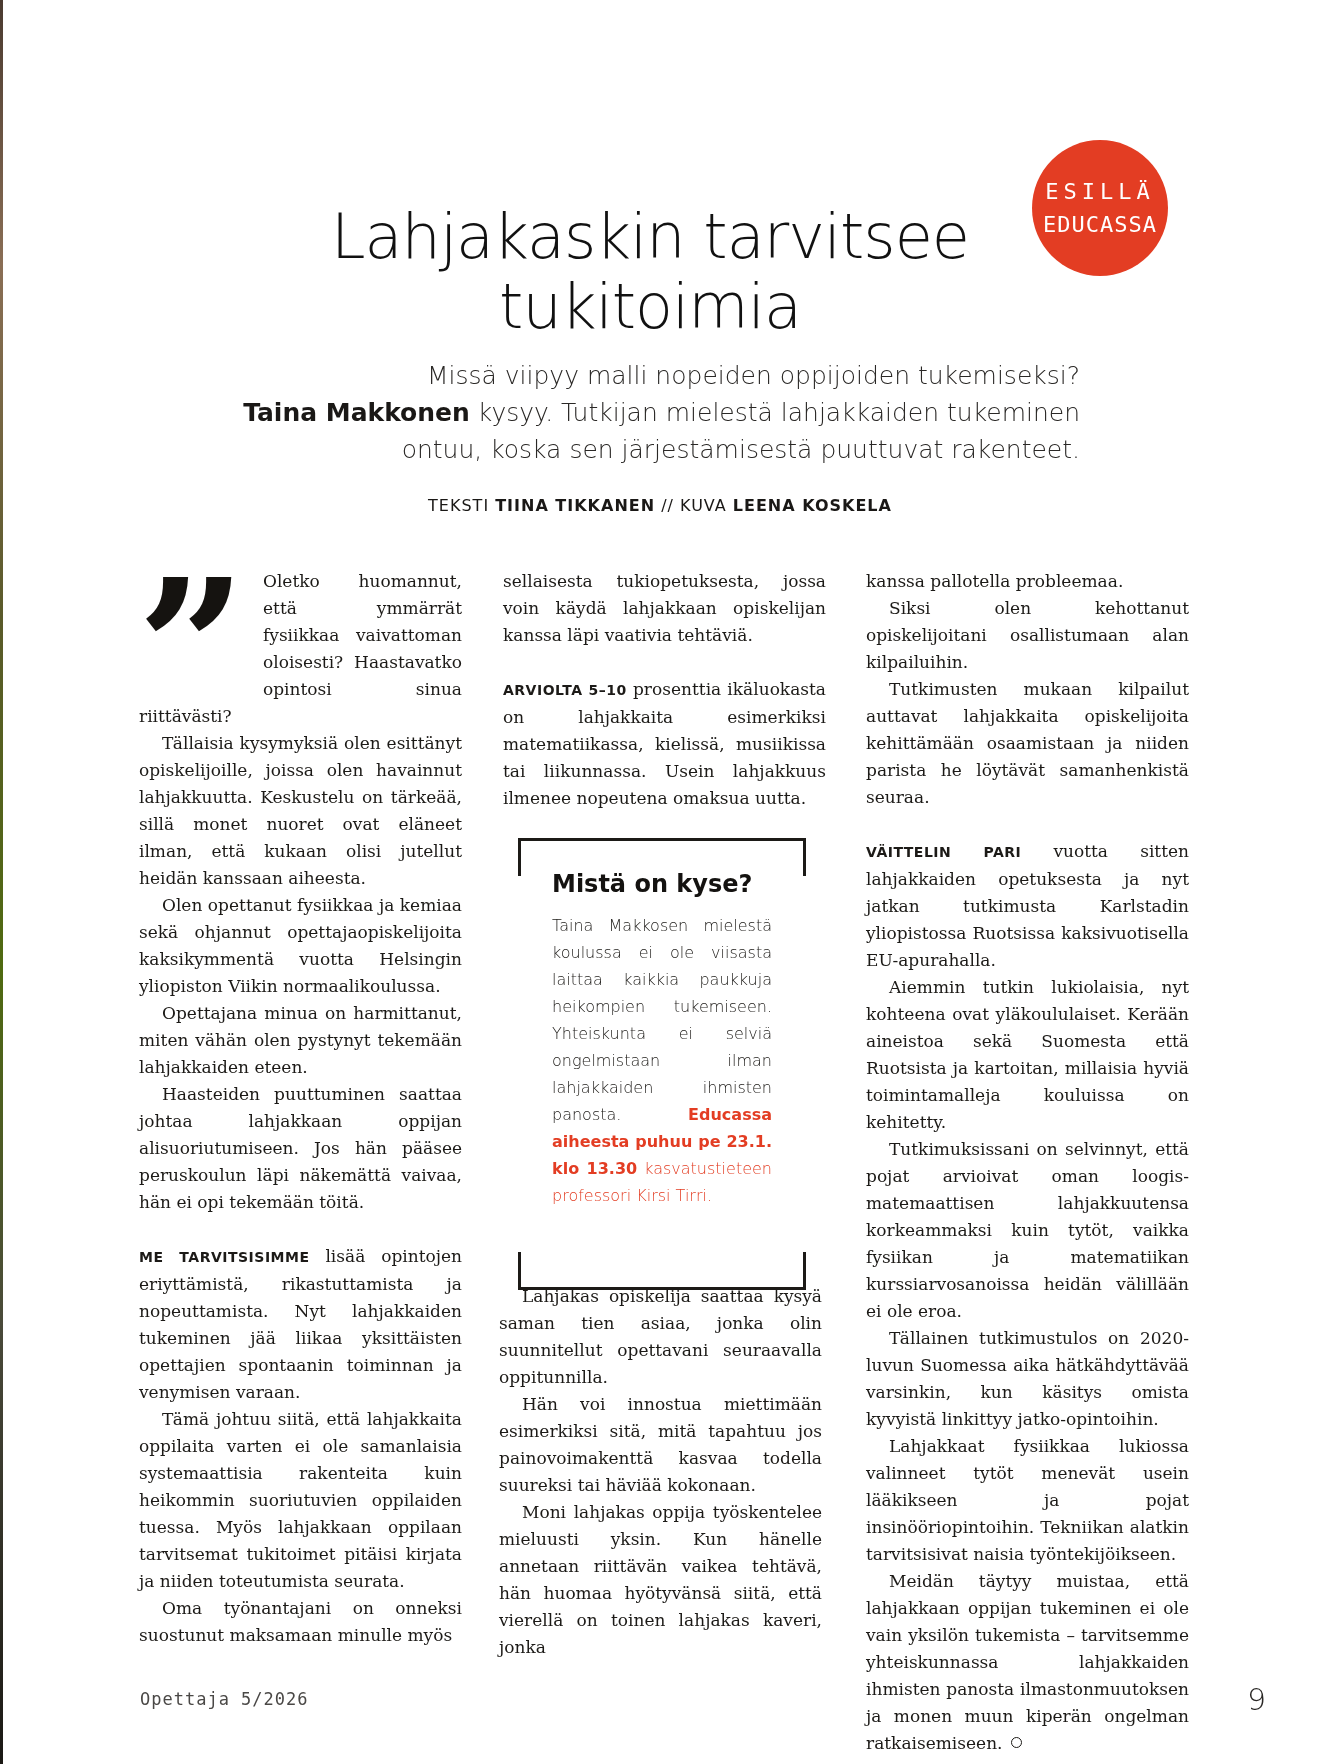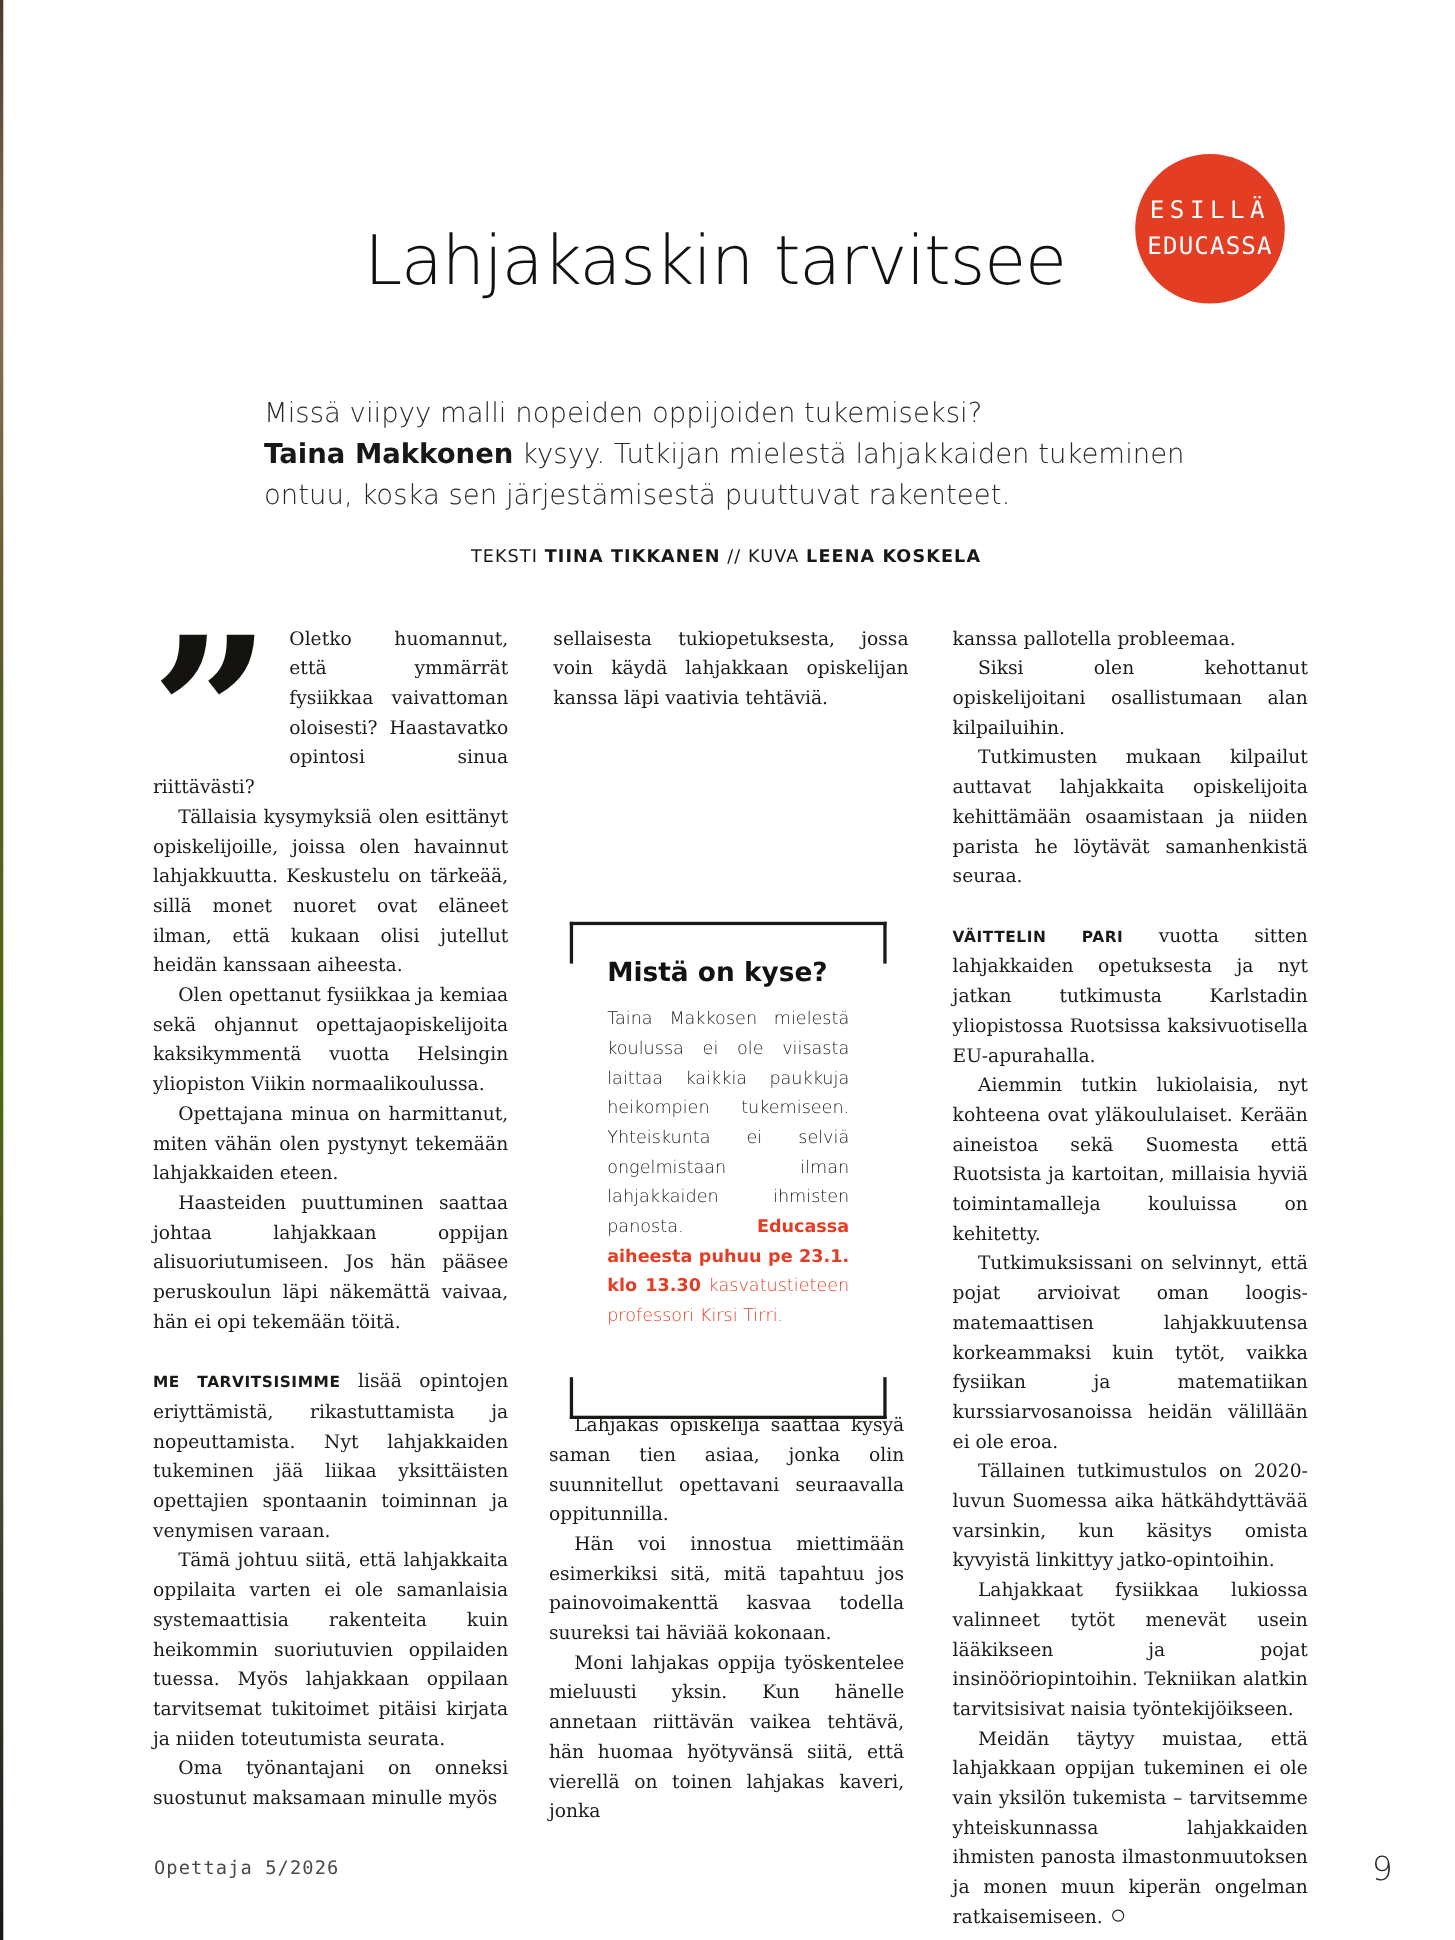--- a/index.html
+++ b/index.html
@@ -22,21 +22,21 @@
   .badge span { display: block; }
   .badge .l1 { letter-spacing: 5px; }
   .title {
     position: absolute; left: 250px; top: 202px; width: 800px;
     text-align: center; font-family: "DejaVu Sans", sans-serif; font-weight: 300;
     font-size: 62px; line-height: 70px; color: #111111; margin: 0; letter-spacing: -1px;
   }
   .title span { display: block; }
   .lead {
     position: absolute; left: 240px; top: 357px; width: 840px;
-    text-align: left; font-family: "DejaVu Sans", sans-serif; font-weight: 300;
+    text-align: right; font-family: "DejaVu Sans", sans-serif; font-weight: 300;
     font-size: 25px; line-height: 37px; color: #2a2826; margin: 0;
   }
   .lead b { font-weight: 700; color: #1a1816; }
   .byline {
     position: absolute; left: 300px; top: 496px; width: 720px; text-align: center;
     font-family: "DejaVu Sans", sans-serif; font-size: 16px; letter-spacing: 1px; color: #1a1816;
   }
   .byline b { font-weight: 700; }
   .col {
     position: absolute; top: 568px; width: 323px;
@@ -86,40 +86,42 @@
 
 <div class="edge-strip"></div>
 
 <div class="badge">
   <span class="l1">ESILLÄ</span>
   <span>EDUCASSA</span>
 </div>
 
 <h1 class="title">
   <span>Lahjakaskin tarvitsee</span>
+  <span>tukitoimia</span>
 </h1>
 
 <p class="lead"><span>Missä viipyy malli nopeiden oppijoiden tukemiseksi?</span><br><b>Taina Makkonen</b><span> kysyy. Tutkijan mielestä lahjakkaiden tukeminen ontuu, koska sen järjestämisestä puuttuvat rakenteet.</span></p>
 
 <div class="byline"><span>TEKSTI </span><b>TIINA TIKKANEN</b><span> // KUVA </span><b>LEENA KOSKELA</b></div>
 
 <div class="col col1">
   <div class="quote-mark">”</div>
   <p class="noindent">Oletko huomannut, että ymmärrät fysiikkaa vaivattoman oloisesti? Haastavatko opintosi sinua riittävästi?</p>
   <p>Tällaisia kysymyksiä olen esittänyt opiskelijoille, joissa olen havainnut lahjakkuutta. Keskustelu on tärkeää, sillä monet nuoret ovat eläneet ilman, että kukaan olisi jutellut heidän kanssaan aiheesta.</p>
   <p>Olen opettanut fysiikkaa ja kemiaa sekä ohjannut opettajaopiskelijoita kaksikymmentä vuotta Helsingin yliopiston Viikin normaalikoulussa.</p>
   <p>Opettajana minua on harmittanut, miten vähän olen pystynyt tekemään lahjakkaiden eteen.</p>
   <p>Haasteiden puuttuminen saattaa johtaa lahjakkaan oppijan alisuoriutumiseen. Jos hän pääsee peruskoulun läpi näkemättä vaivaa, hän ei opi tekemään töitä.</p>
   <p class="noindent gap"><span class="lead-in">ME TARVITSISIMME</span><span> lisää opintojen eriyttämistä, rikastuttamista ja nopeuttamista. Nyt lahjakkaiden tukeminen jää liikaa yksittäisten opettajien spontaanin toiminnan ja venymisen varaan.</span></p>
   <p>Tämä johtuu siitä, että lahjakkaita oppilaita varten ei ole samanlaisia systemaattisia rakenteita kuin heikommin suoriutuvien oppilaiden tuessa. Myös lahjakkaan oppilaan tarvitsemat tukitoimet pitäisi kirjata ja niiden toteutumista seurata.</p>
   <p>Oma työnantajani on onneksi suostunut maksamaan minulle myös</p>
 </div>
 
 <div class="col col2">
   <p class="noindent">sellaisesta tukiopetuksesta, jossa voin käydä lahjakkaan opiskelijan kanssa läpi vaativia tehtäviä.</p>
+  <p class="noindent gap"><span class="lead-in">ARVIOLTA 5–10</span><span> prosenttia ikäluokasta on lahjakkaita esimerkiksi matematiikassa, kielissä, musiikissa tai liikunnassa. Usein lahjakkuus ilmenee nopeutena omaksua uutta.</span></p>
 </div>
 
 <div class="factbox">
   <div class="corner-tl"></div>
   <div class="corner-bl"></div>
   <div class="inner">
     <h2>Mistä on kyse?</h2>
     <div class="body"><span>Taina Makkosen mielestä koulussa ei ole viisasta laittaa kaikkia paukkuja heikompien tukemiseen. Yhteiskunta ei selviä ongelmistaan ilman lahjakkaiden ihmisten panosta. </span><span class="hl">Educassa aiheesta puhuu pe 23.1. klo 13.30</span><span class="red"> kasvatustieteen professori Kirsi Tirri.</span></div>
   </div>
 </div>

